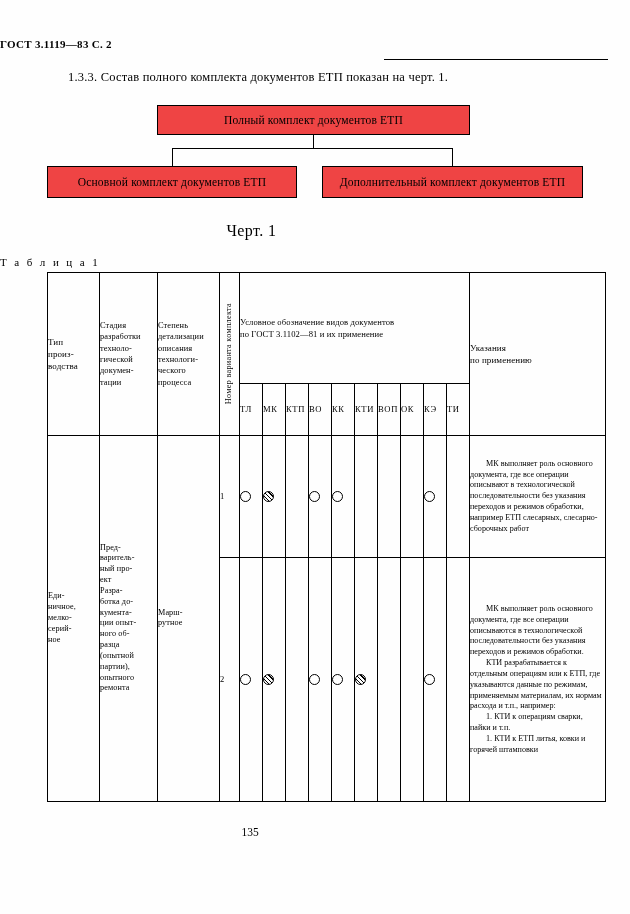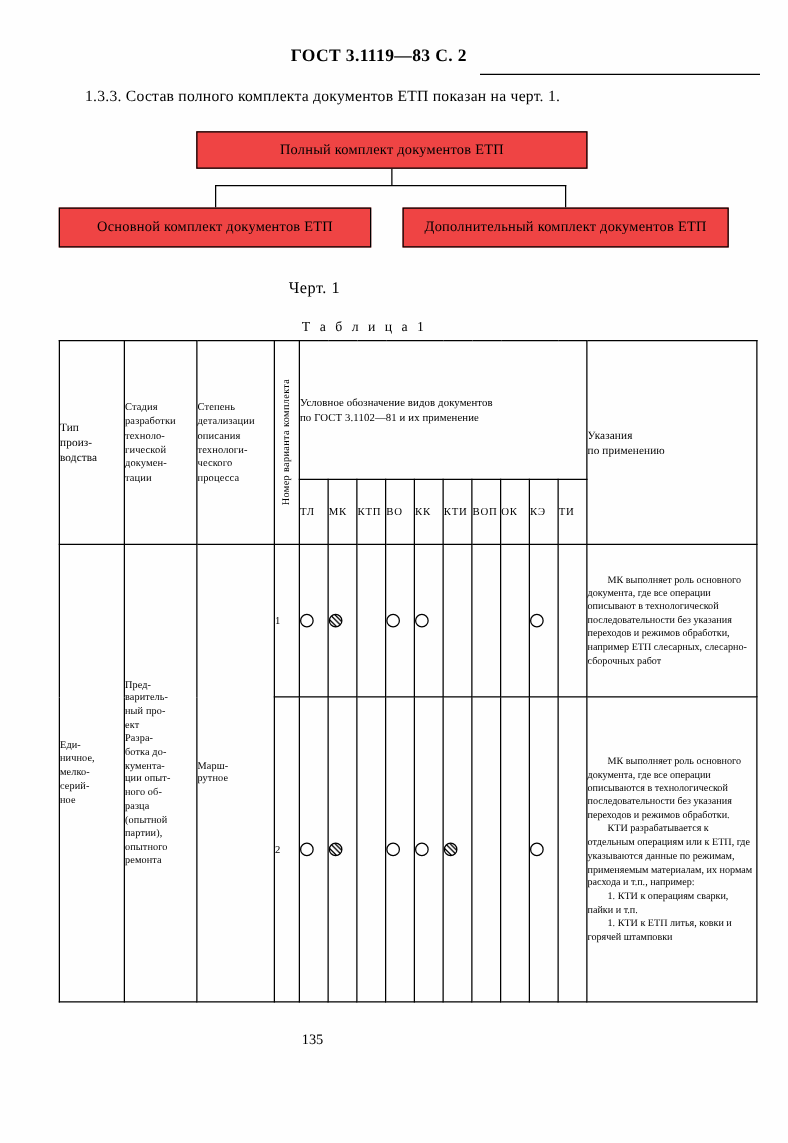--- a/index.html
+++ b/index.html
@@ -10,23 +10,23 @@
     background: #fefefe;
     font-family: "Liberation Serif", "DejaVu Serif", serif;
     color: #000;
     position: relative;
     overflow: hidden;
   }
 
   
   .page-header{
     position:absolute; top:38px; left:0; right:24px;
-    text-align:center;
+    text-align:left;
     font-weight:bold;
-    font-size:14px;
+    font-size:11px;
     letter-spacing:.3px;
   }
   .page-header .rule{
     position:absolute; left:384px; right:-2px; top:21px;
     border-top:1.3px solid #000;
   }
 
   
   .intro{
     position:absolute; top:70px; left:68px;
@@ -50,26 +50,26 @@
   #box-add  { left:322px; top:66px; width:261px; height:32px; }
   .vline{ position:absolute; width:1.3px; background:#000; }
   .hline{ position:absolute; height:1.3px; background:#000; }
   #stem-down  { left:313px; top:35px;  height:13px; }
   #bus        { left:172px; top:48px;  width:281px; }
   #drop-left  { left:172px; top:48px;  height:18px; }
   #drop-right { left:452px; top:48px;  height:18px; }
 
   .fig-caption{
     position:absolute; top:222px; left:0; width:503px;
-    text-align:center; font-size:13px; letter-spacing:.4px;
+    text-align:center; font-size:16px; letter-spacing:.4px;
   }
 
   .table-caption{
     position:absolute; top:256px; left:0; right:47px;
-    text-align:center;
+    text-align:left;
     font-size:11px;
     letter-spacing:2.4px;
   }
 
   
   .tbl-wrap{
     position:absolute;
     left:47px; top:272px;
     width:536px; height:530px;
   }

